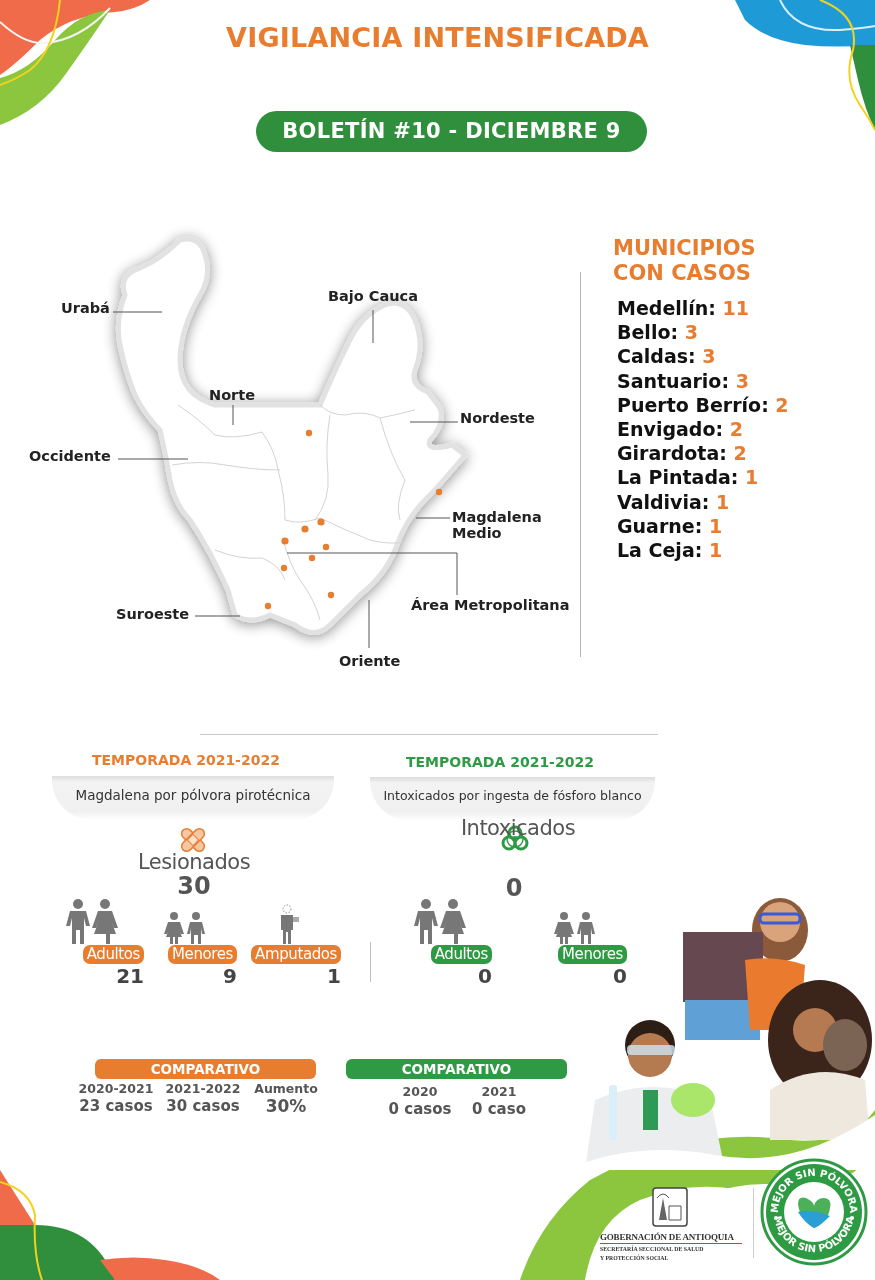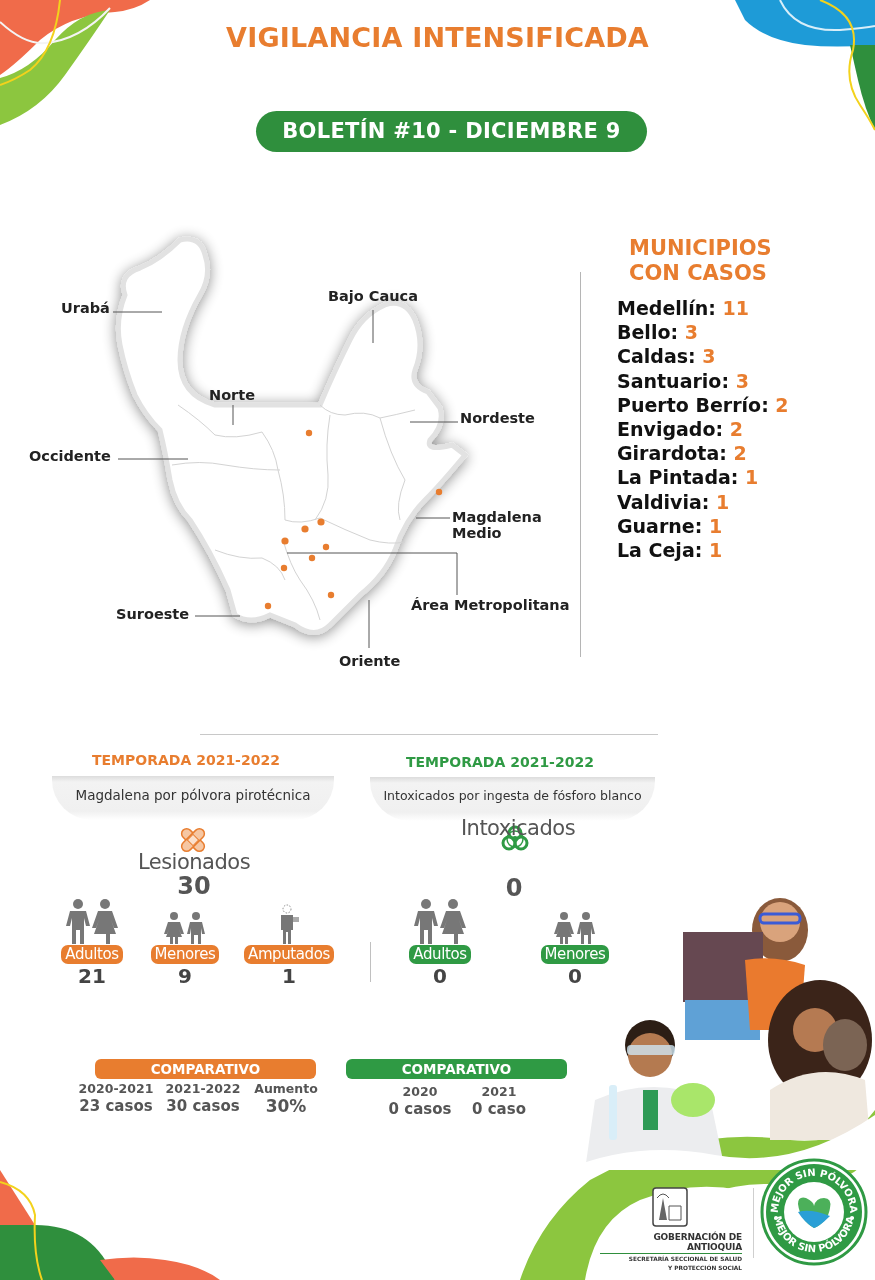--- a/index.html
+++ b/index.html
@@ -19,40 +19,40 @@
     font-size: 21px; line-height: 41px; text-align: center; letter-spacing: 0.3px;
   }
 
   .map { position: absolute; left: 0; top: 220px; width: 580px; height: 470px; }
   .map-label { position: absolute; font-size: 14.5px; color: #222; font-weight: 600; white-space: nowrap; }
 
   .vdivider { position: absolute; left: 580px; top: 272px; width: 1px; height: 385px; background: #b5b5b5; }
 
   .muni-title {
     position: absolute; left: 613px; top: 236px; color: #e87d2f; font-weight: bold;
-    font-size: 21px; line-height: 25px; margin-left: 16px;
+    font-size: 21px; line-height: 25px;
   }
   .muni-list { position: absolute; left: 617px; top: 296px; }
   .muni-item { font-size: 19px; line-height: 24.2px; color: #111; font-weight: 600; white-space: nowrap; }
   .muni-item .num { color: #e87d2f; font-weight: bold; }
 
   .hline { position: absolute; left: 200px; top: 734px; width: 458px; height: 1px; background: #c8c8c8; }
 
   .season-title { position: absolute; font-weight: bold; font-size: 14px; white-space: nowrap; }
   .season-box {
     position: absolute; height: 44px; border-radius: 0 0 40px 40px;
     background: linear-gradient(#dcdcdc 0px, #f3f3f3 6px, #f0f0f0 80%, #ffffff 100%);
     font-size: 13.5px; color: #333; text-align: center; line-height: 38px;
   }
 
   .big-icon { position: absolute; }
   .big-label { position: absolute; font-size: 21px; color: #555; text-align: center; width: 160px; letter-spacing: -0.5px; }
   .big-num { position: absolute; font-size: 24px; font-weight: bold; color: #555; text-align: center; width: 160px; }
 
-  .stat { position: absolute; width: 104px; text-align: center; }
+  .stat { position: absolute; width: 104px; text-align: right; }
   .stat .figs { height: 44px; display: flex; align-items: flex-end; justify-content: center; gap: 3px; }
   .pill {
     display: inline-block; color: #fff; font-size: 15px; line-height: 19px; padding: 0 4px;
     border-radius: 7px; letter-spacing: -0.4px;
   }
   .pill.orange { background: #e87d2f; }
   .pill.green { background: #2f9a44; }
   .stat .val { font-size: 20px; font-weight: bold; color: #444; line-height: 24px; }
 
   .mid-divider { position: absolute; left: 370px; top: 942px; width: 1px; height: 40px; background: #c0c0c0; }
@@ -60,21 +60,21 @@
   .comp-bar {
     position: absolute; height: 20px; border-radius: 6px; color: #fff; font-weight: bold;
     font-size: 13.5px; line-height: 20px; text-align: center;
   }
   .comp-col { position: absolute; text-align: center; color: #555; }
   .comp-col .h { font-size: 12.5px; font-weight: bold; line-height: 16px; }
   .comp-col .v { font-size: 15px; font-weight: bold; line-height: 19px; }
 
   .kids { position: absolute; left: 565px; top: 870px; width: 310px; height: 300px; }
 
-  .logo-gob { position: absolute; left: 600px; top: 1186px; width: 142px; text-align: right; }
+  .logo-gob { position: absolute; left: 600px; top: 1186px; width: 142px; text-align: left; font-family: Liberation Serif, serif; }
   .logo-gob .name { font-size: 9px; color: #333; font-weight: 600; border-bottom: 1.5px solid #2f8f3d; padding-bottom: 1px; letter-spacing: -0.2px; }
   .logo-gob .sub { font-size: 5.8px; color: #333; line-height: 7px; margin-top: 2px; font-weight: 600; }
   .logo-sep { position: absolute; left: 753px; top: 1188px; width: 1px; height: 70px; background: #cfcfcf; }
   .badge { position: absolute; left: 760px; top: 1158px; width: 108px; height: 108px; }
 </style>
 </head>
 <body>
 
 <svg class="deco" style="left:0;top:0" width="160" height="130" viewBox="0 0 160 130">
   <path d="M0 0 H150 Q135 10 115 12 Q70 15 40 40 Q15 65 0 75 Z" fill="#f06b4a"></path>

